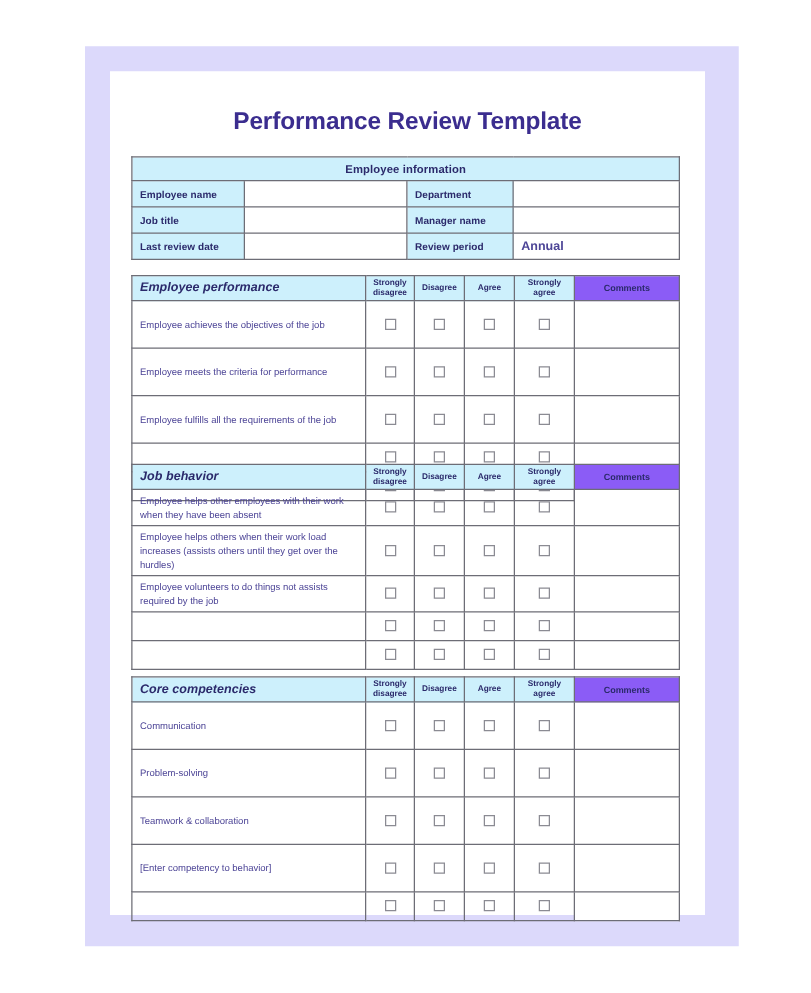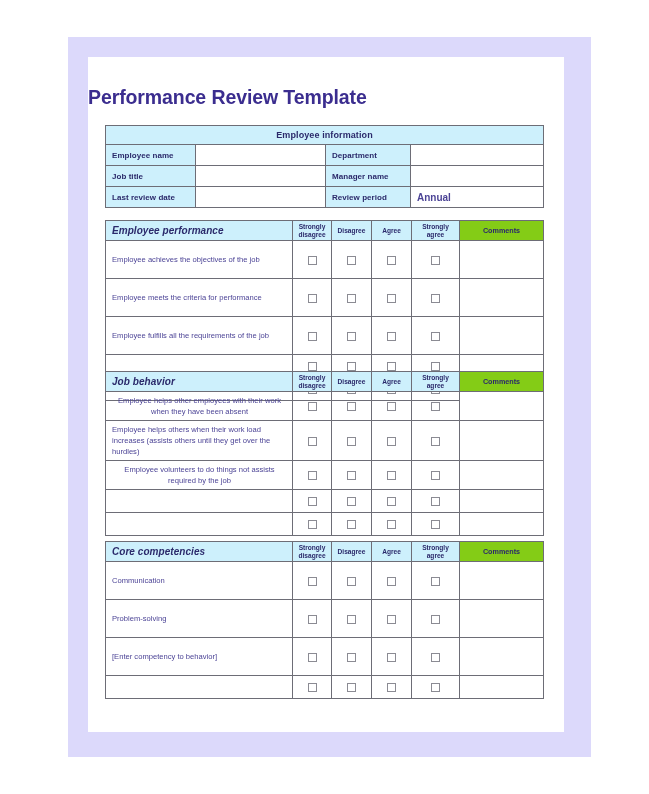--- a/index.html
+++ b/index.html
@@ -34,20 +34,21 @@
     height: 675px;
     background: #ffffff;
   }
 
   
   #doc-title {
     position: absolute;
     left: 0;
     top: 29px;
     width: 476px;
+    text-align: center;
     font-size: 19.5px;
     font-weight: bold;
     color: #3b2d8f;
     letter-spacing: -0.1px;
   }
 
   
   .tbl {
     position: absolute;
     left: 17px;
@@ -107,21 +108,21 @@
   .rating-tbl .scale-head {
     background: #cdf0fc;
     font-size: 6.6px;
     font-weight: bold;
     color: #2b2a6b;
     text-align: center;
     line-height: 1.15;
     padding: 1px 0;
   }
   .rating-tbl .comments-head {
-    background: #84cc16;
+    background: #8b5cf6;
     font-size: 7.2px;
     font-weight: bold;
     color: #2b2a6b;
   }
   .rating-tbl .stmt {
     font-size: 7.6px;
     color: #4c4496;
     padding: 3px 5px 3px 6px;
     line-height: 1.45;
   }
@@ -136,21 +137,21 @@
     display: inline-block;
     width: 7px;
     height: 7px;
     border: 1px solid #8b8b93;
     background: #ffffff;
     vertical-align: middle;
   }
 
   
   .r-short  { height: 38px; }
-  .r-tall2  { height: 25px; text-align: center; }
+  .r-tall2  { height: 25px; }
   .r-tall3  { height: 35px; }
   .r-blank  { height: 23px; }
 </style>
 </head>
 <body>
 
 <div id="frame"></div>
 
 <div id="sheet">
 
@@ -371,20 +372,28 @@
       </tr>
       <tr class="r-short">
         <td class="stmt">Problem-solving</td>
         <td class="box-cell"><span class="chk"></span></td>
         <td class="box-cell"><span class="chk"></span></td>
         <td class="box-cell"><span class="chk"></span></td>
         <td class="box-cell"><span class="chk"></span></td>
         <td class="comment-cell"></td>
       </tr>
       <tr class="r-short">
+        <td class="stmt">Teamwork &amp; collaboration</td>
+        <td class="box-cell"><span class="chk"></span></td>
+        <td class="box-cell"><span class="chk"></span></td>
+        <td class="box-cell"><span class="chk"></span></td>
+        <td class="box-cell"><span class="chk"></span></td>
+        <td class="comment-cell"></td>
+      </tr>
+      <tr class="r-short">
         <td class="stmt">[Enter competency to behavior]</td>
         <td class="box-cell"><span class="chk"></span></td>
         <td class="box-cell"><span class="chk"></span></td>
         <td class="box-cell"><span class="chk"></span></td>
         <td class="box-cell"><span class="chk"></span></td>
         <td class="comment-cell"></td>
       </tr>
       <tr class="r-blank">
         <td class="stmt"></td>
         <td class="box-cell"><span class="chk"></span></td>

